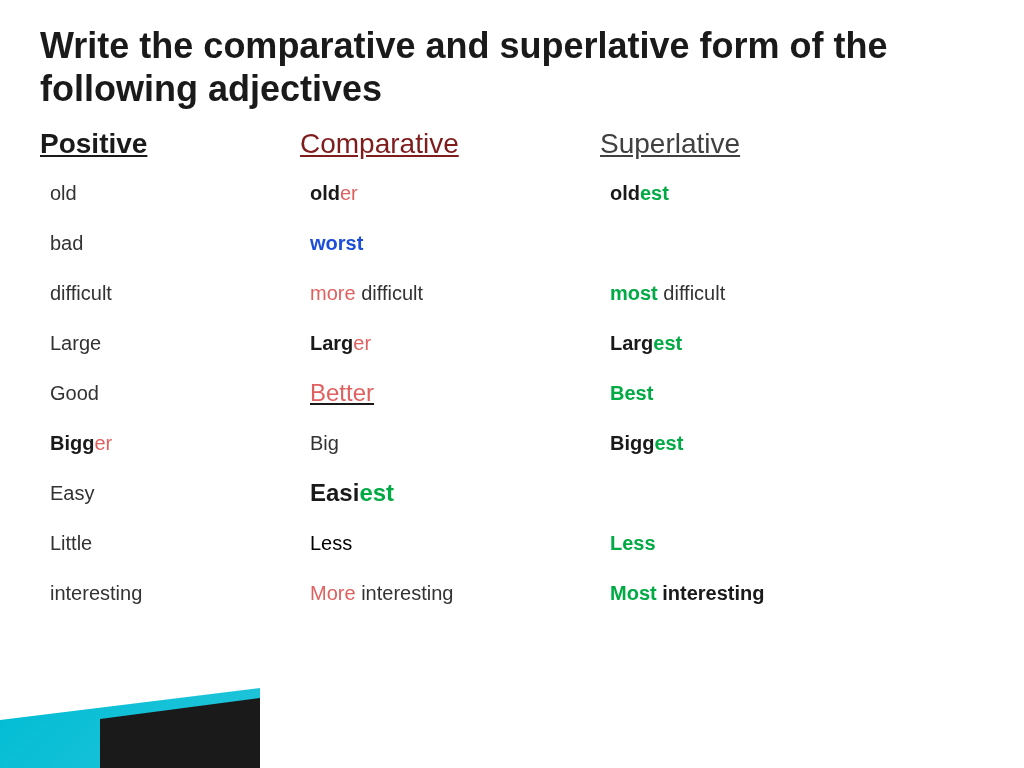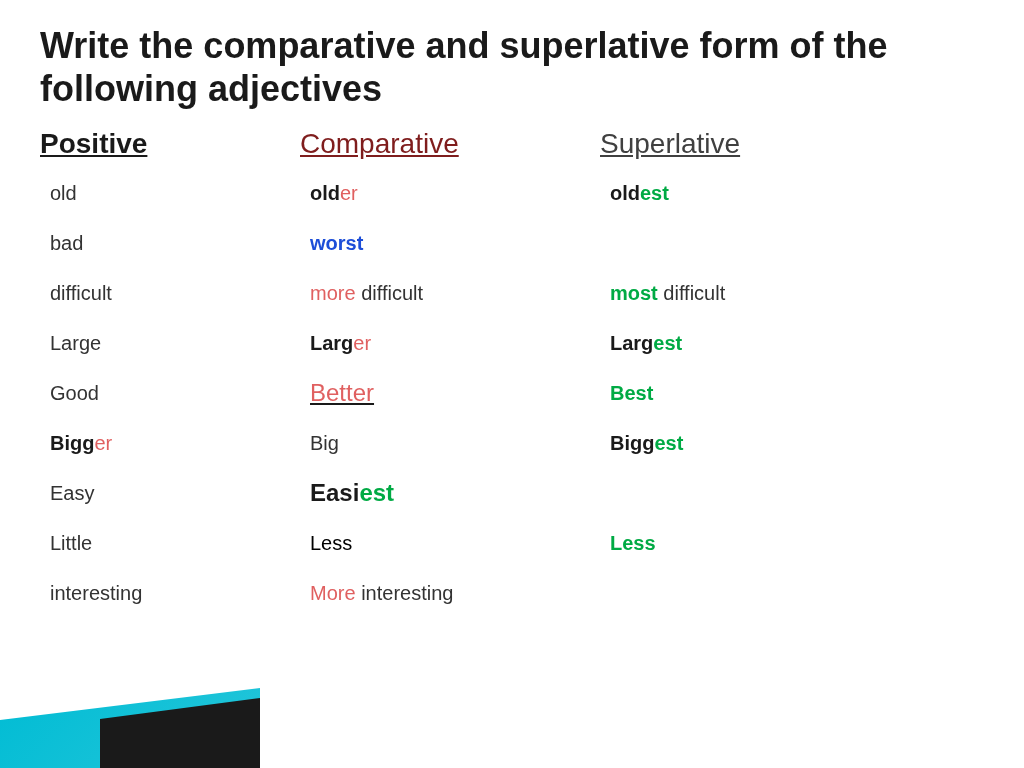--- a/index.html
+++ b/index.html
@@ -160,20 +160,21 @@
           <div class="cell" style="font-size: 24px;"><span style="font-weight: bold; color: rgb(26, 26, 26);">Easi</span><span style="font-weight: bold; color: rgb(0, 170, 68);">est</span></div>
         </div>
         <div class="table-row">
           <div class="cell cell-positive">Little</div>
           <div class="cell" style="font-size: 20px;"><span style="color: #000000;">Less</span></div>
           <div class="cell" style="font-size: 20px;"><span style="font-weight: bold; color: rgb(0, 170, 68);">Less</span></div>
         </div>
         <div class="table-row">
           <div class="cell cell-positive">interesting</div>
           <div class="cell" style="font-size: 20px;"><span style="color: rgb(224, 96, 96);">More</span><span style="color: rgb(51, 51, 51);"> interesting</span></div>
+          <div class="cell" style="font-size: 20px;"><span style="font-weight: bold; color: rgb(0, 170, 68);">Most</span><span style="font-weight: bold; color: rgb(26, 26, 26);"> interesting</span></div>
         </div>
       </div>
 
   </div>
 
   <div class="bottom-decoration">
     <div class="deco-teal"></div>
     <div class="deco-black"></div>
   </div>
 

